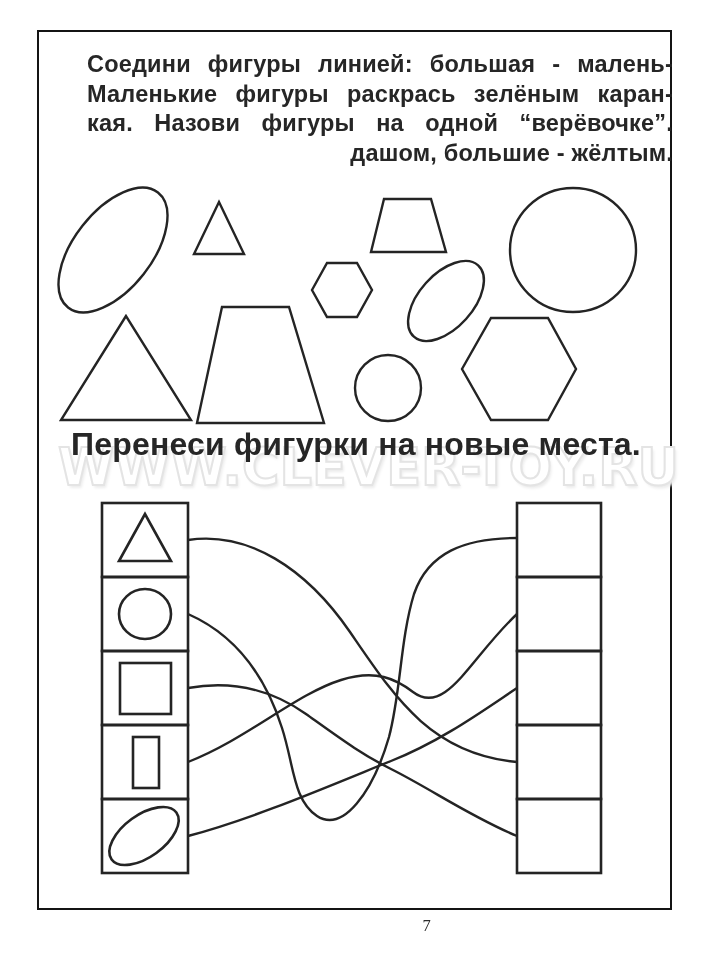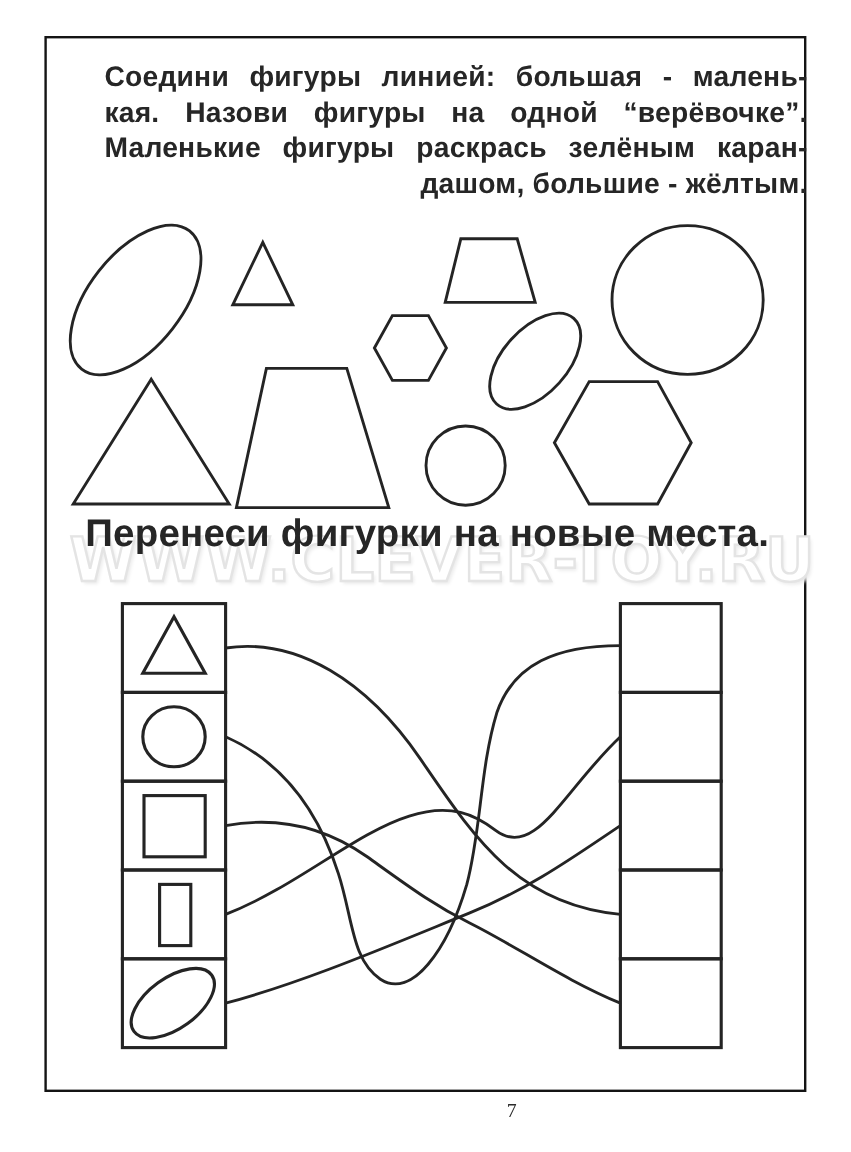--- a/index.html
+++ b/index.html
@@ -47,22 +47,22 @@
 </style>
 </head>
 <body>
 
 <div class="page">
 
   <div class="frame"></div>
 
   <div class="instr-top">
     <div class="jline">Соедини фигуры линией: большая - малень-</div>
+    <div class="jline">Маленькие фигуры раскрась зелёным каран-</div>
     <div class="jline">кая. Назови фигуры на одной “верёвочке”.</div>
-    <div class="jline">Маленькие фигуры раскрась зелёным каран-</div>
     <div class="lline">дашом, большие - жёлтым.</div>
   </div>
 
   <div class="watermark">www.clever-toy.ru</div>
 
   <div class="instr-mid">
     <div>Перенеси фигурки на новые места.</div>
   </div>
 
   <svg class="art" width="709" height="960" viewBox="0 0 709 960" fill="none" stroke="#242424" stroke-width="2.4">

